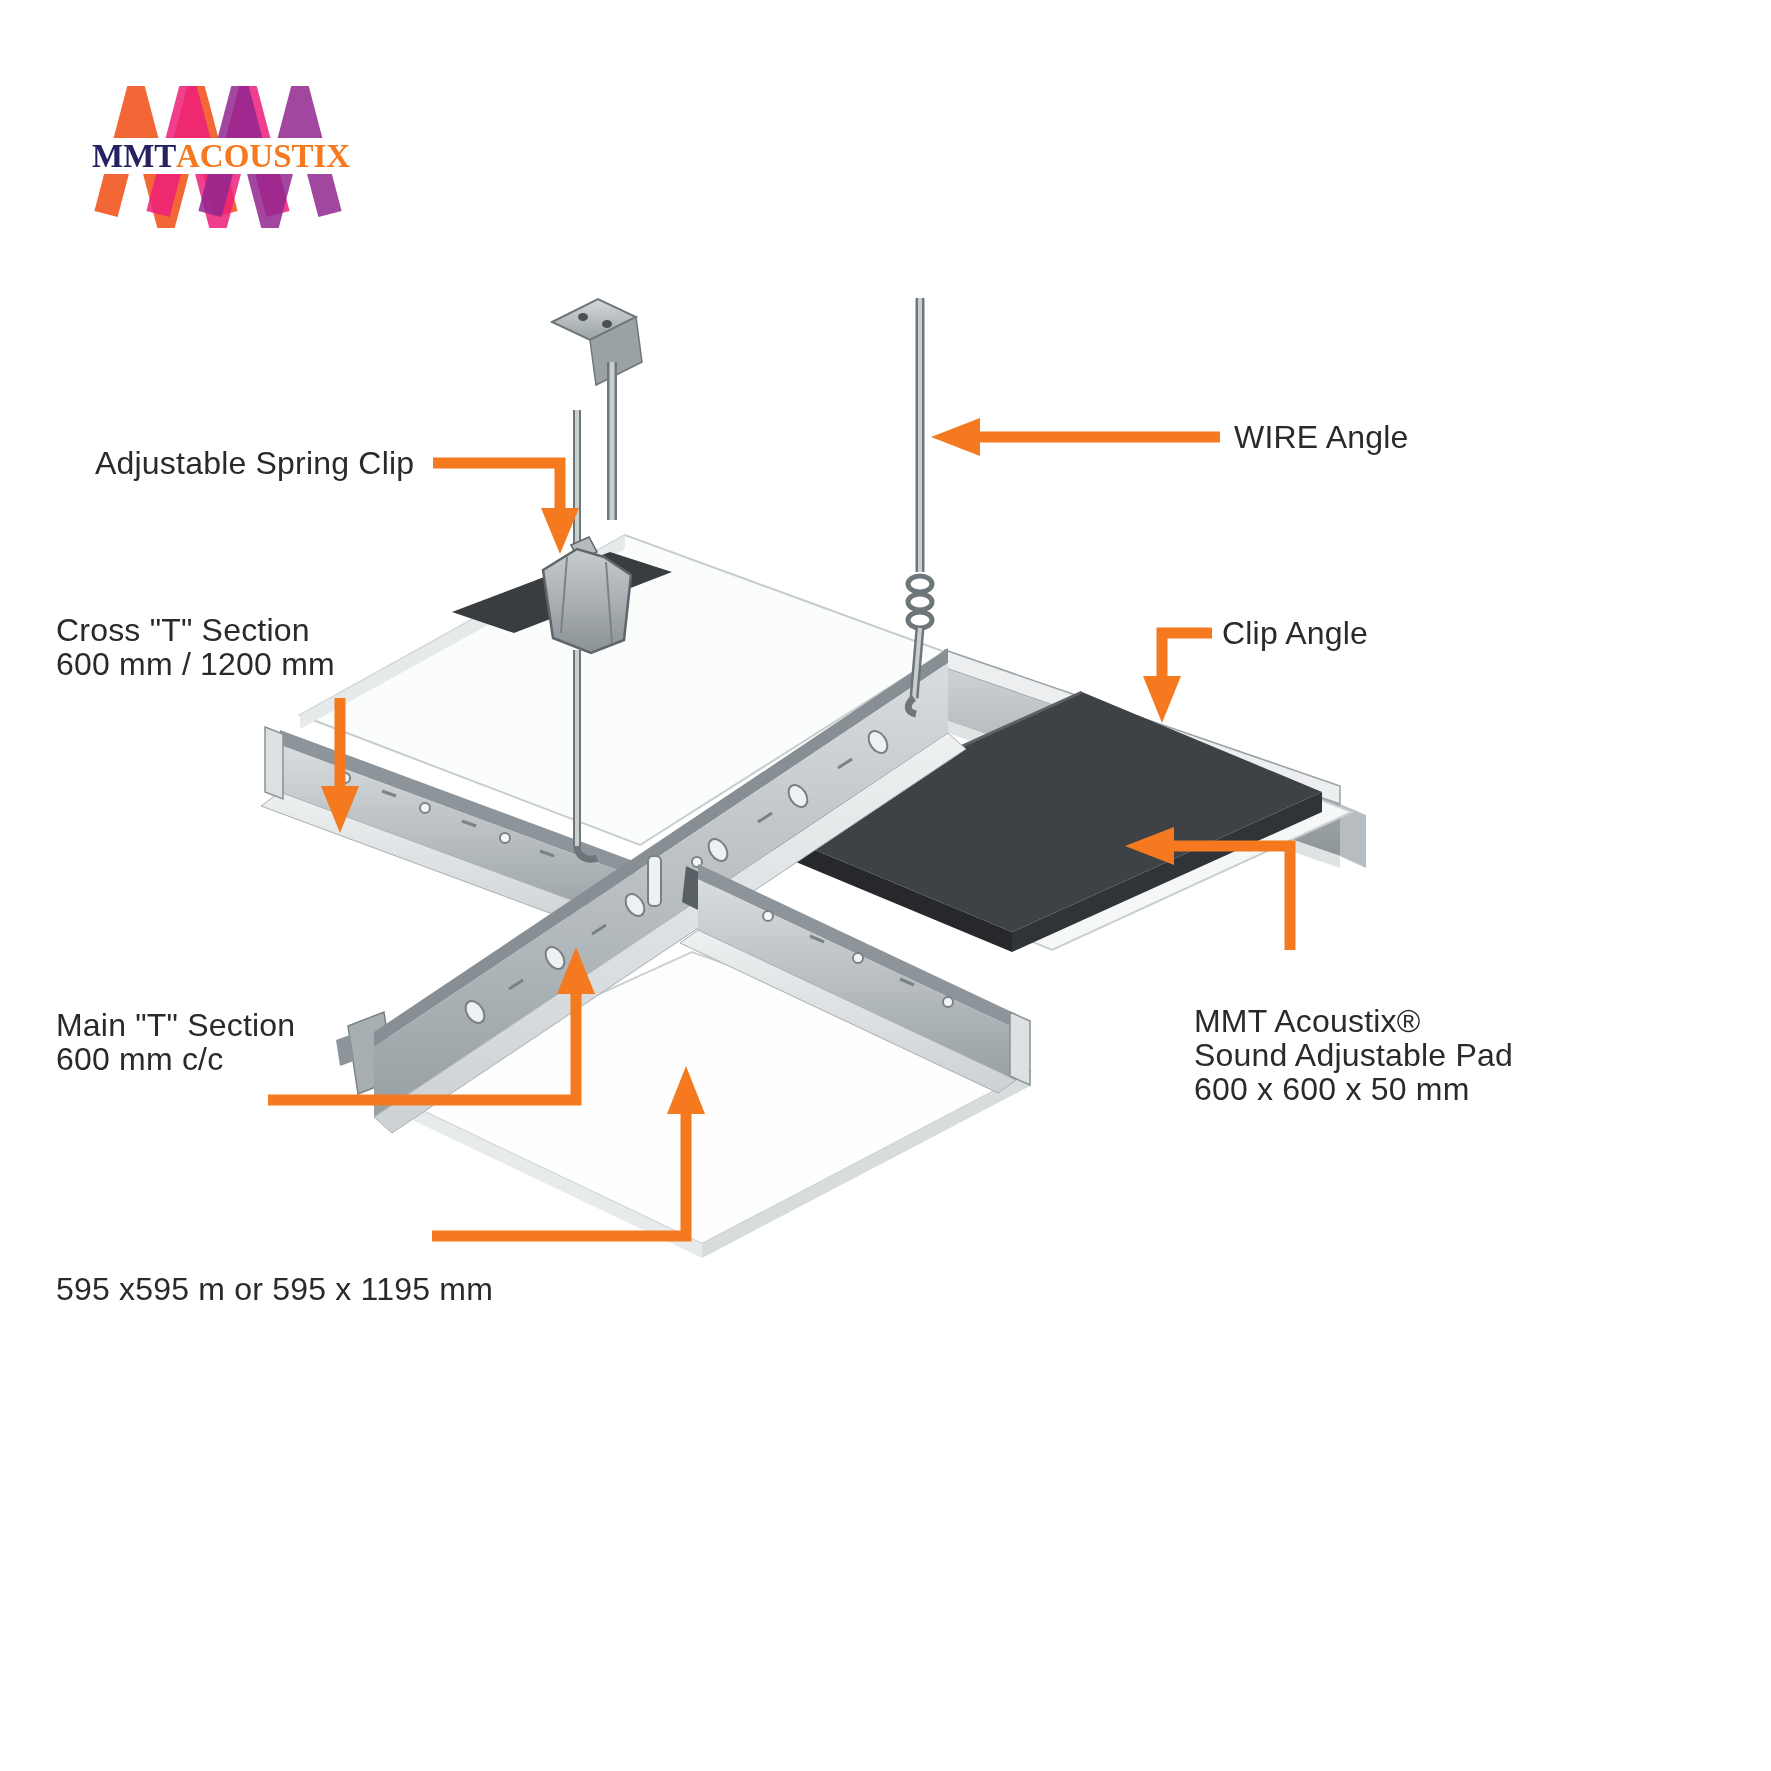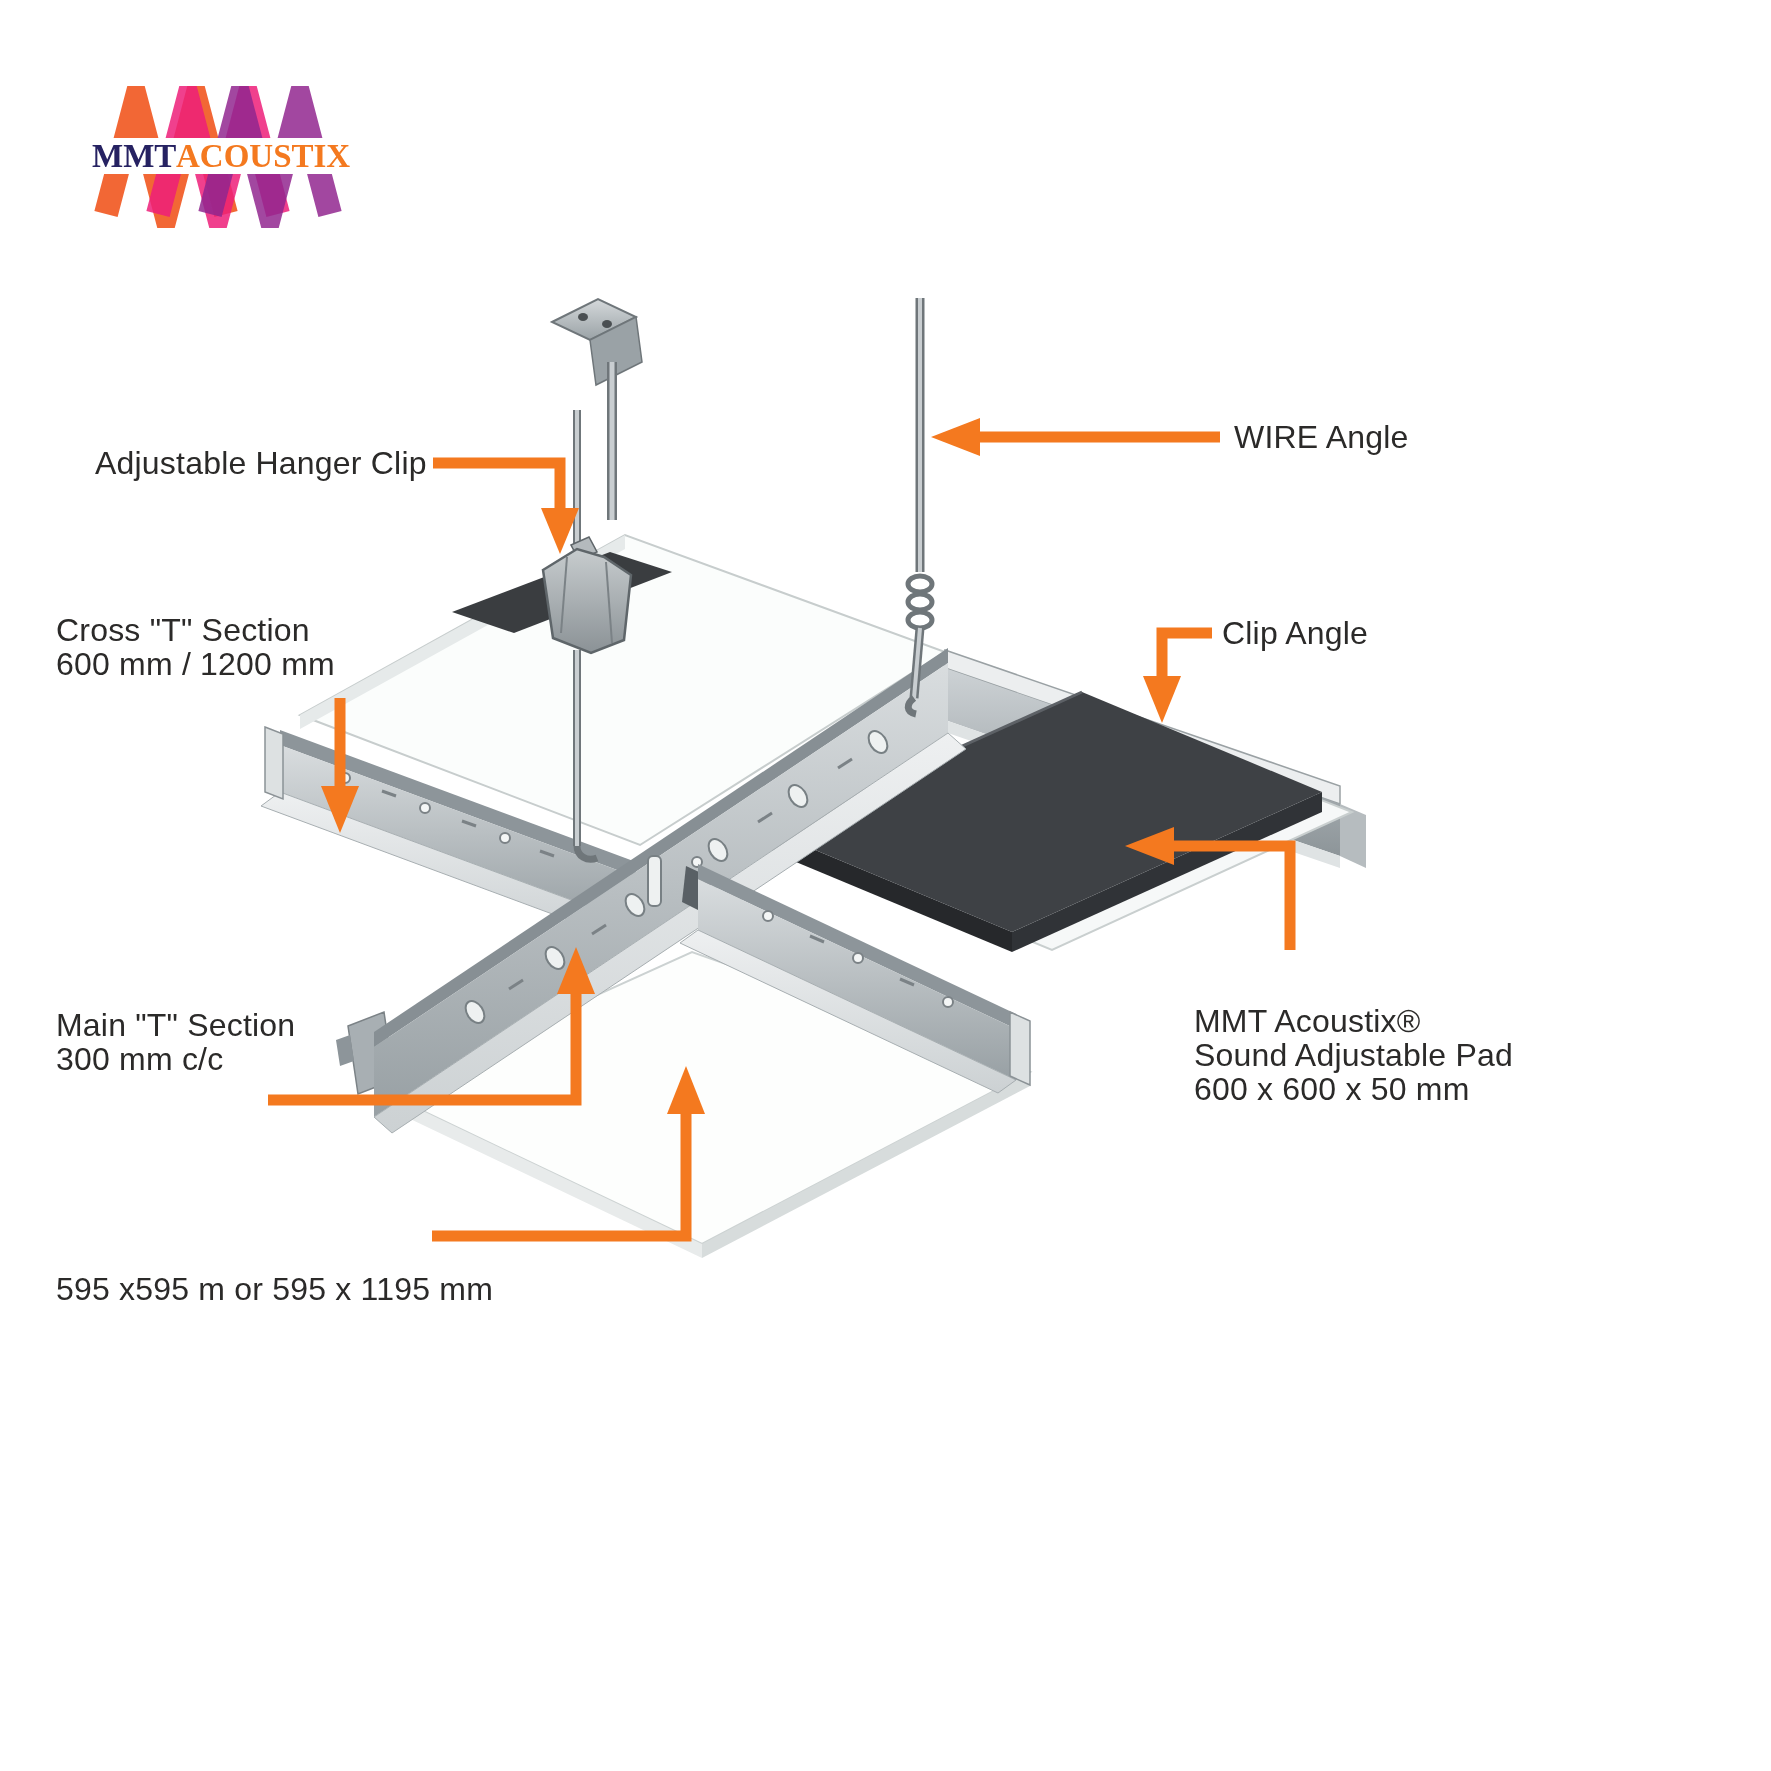--- a/index.html
+++ b/index.html
@@ -186,39 +186,39 @@
       <polygon points="931,437 980,418 980,456"></polygon>
       <polygon points="340,833 321,786 359,786"></polygon>
       <polygon points="1162,723 1143,676 1181,676"></polygon>
       <polygon points="576,947 557,994 595,994"></polygon>
       <polygon points="1125,846 1174,827 1174,865"></polygon>
       <polygon points="686,1066 667,1114 705,1114"></polygon>
     </g>
   </svg>
 
   <div class="label" style="left:95px;top:446px">
-    <div>Adjustable Hanger Clip</div>
+    <div>Adjustable Spring Clip</div>
   </div>
 
   <div class="label" style="left:1234px;top:420px">
     <div>WIRE Angle</div>
   </div>
 
   <div class="label" style="left:56px;top:613px">
     <div>Cross "T" Section</div>
     <div>600 mm / 1200 mm</div>
   </div>
 
   <div class="label" style="left:1222px;top:616px">
     <div>Clip Angle</div>
   </div>
 
   <div class="label" style="left:56px;top:1008px">
     <div>Main "T" Section</div>
-    <div>300 mm c/c</div>
+    <div>600 mm c/c</div>
   </div>
 
   <div class="label" style="left:1194px;top:1004px">
     <div>MMT Acoustix®</div>
     <div>Sound Adjustable Pad</div>
     <div>600 x 600 x 50 mm</div>
   </div>
 
   <div class="label" style="left:56px;top:1272px">
     <div>595 x595 m or 595 x 1195 mm</div>

